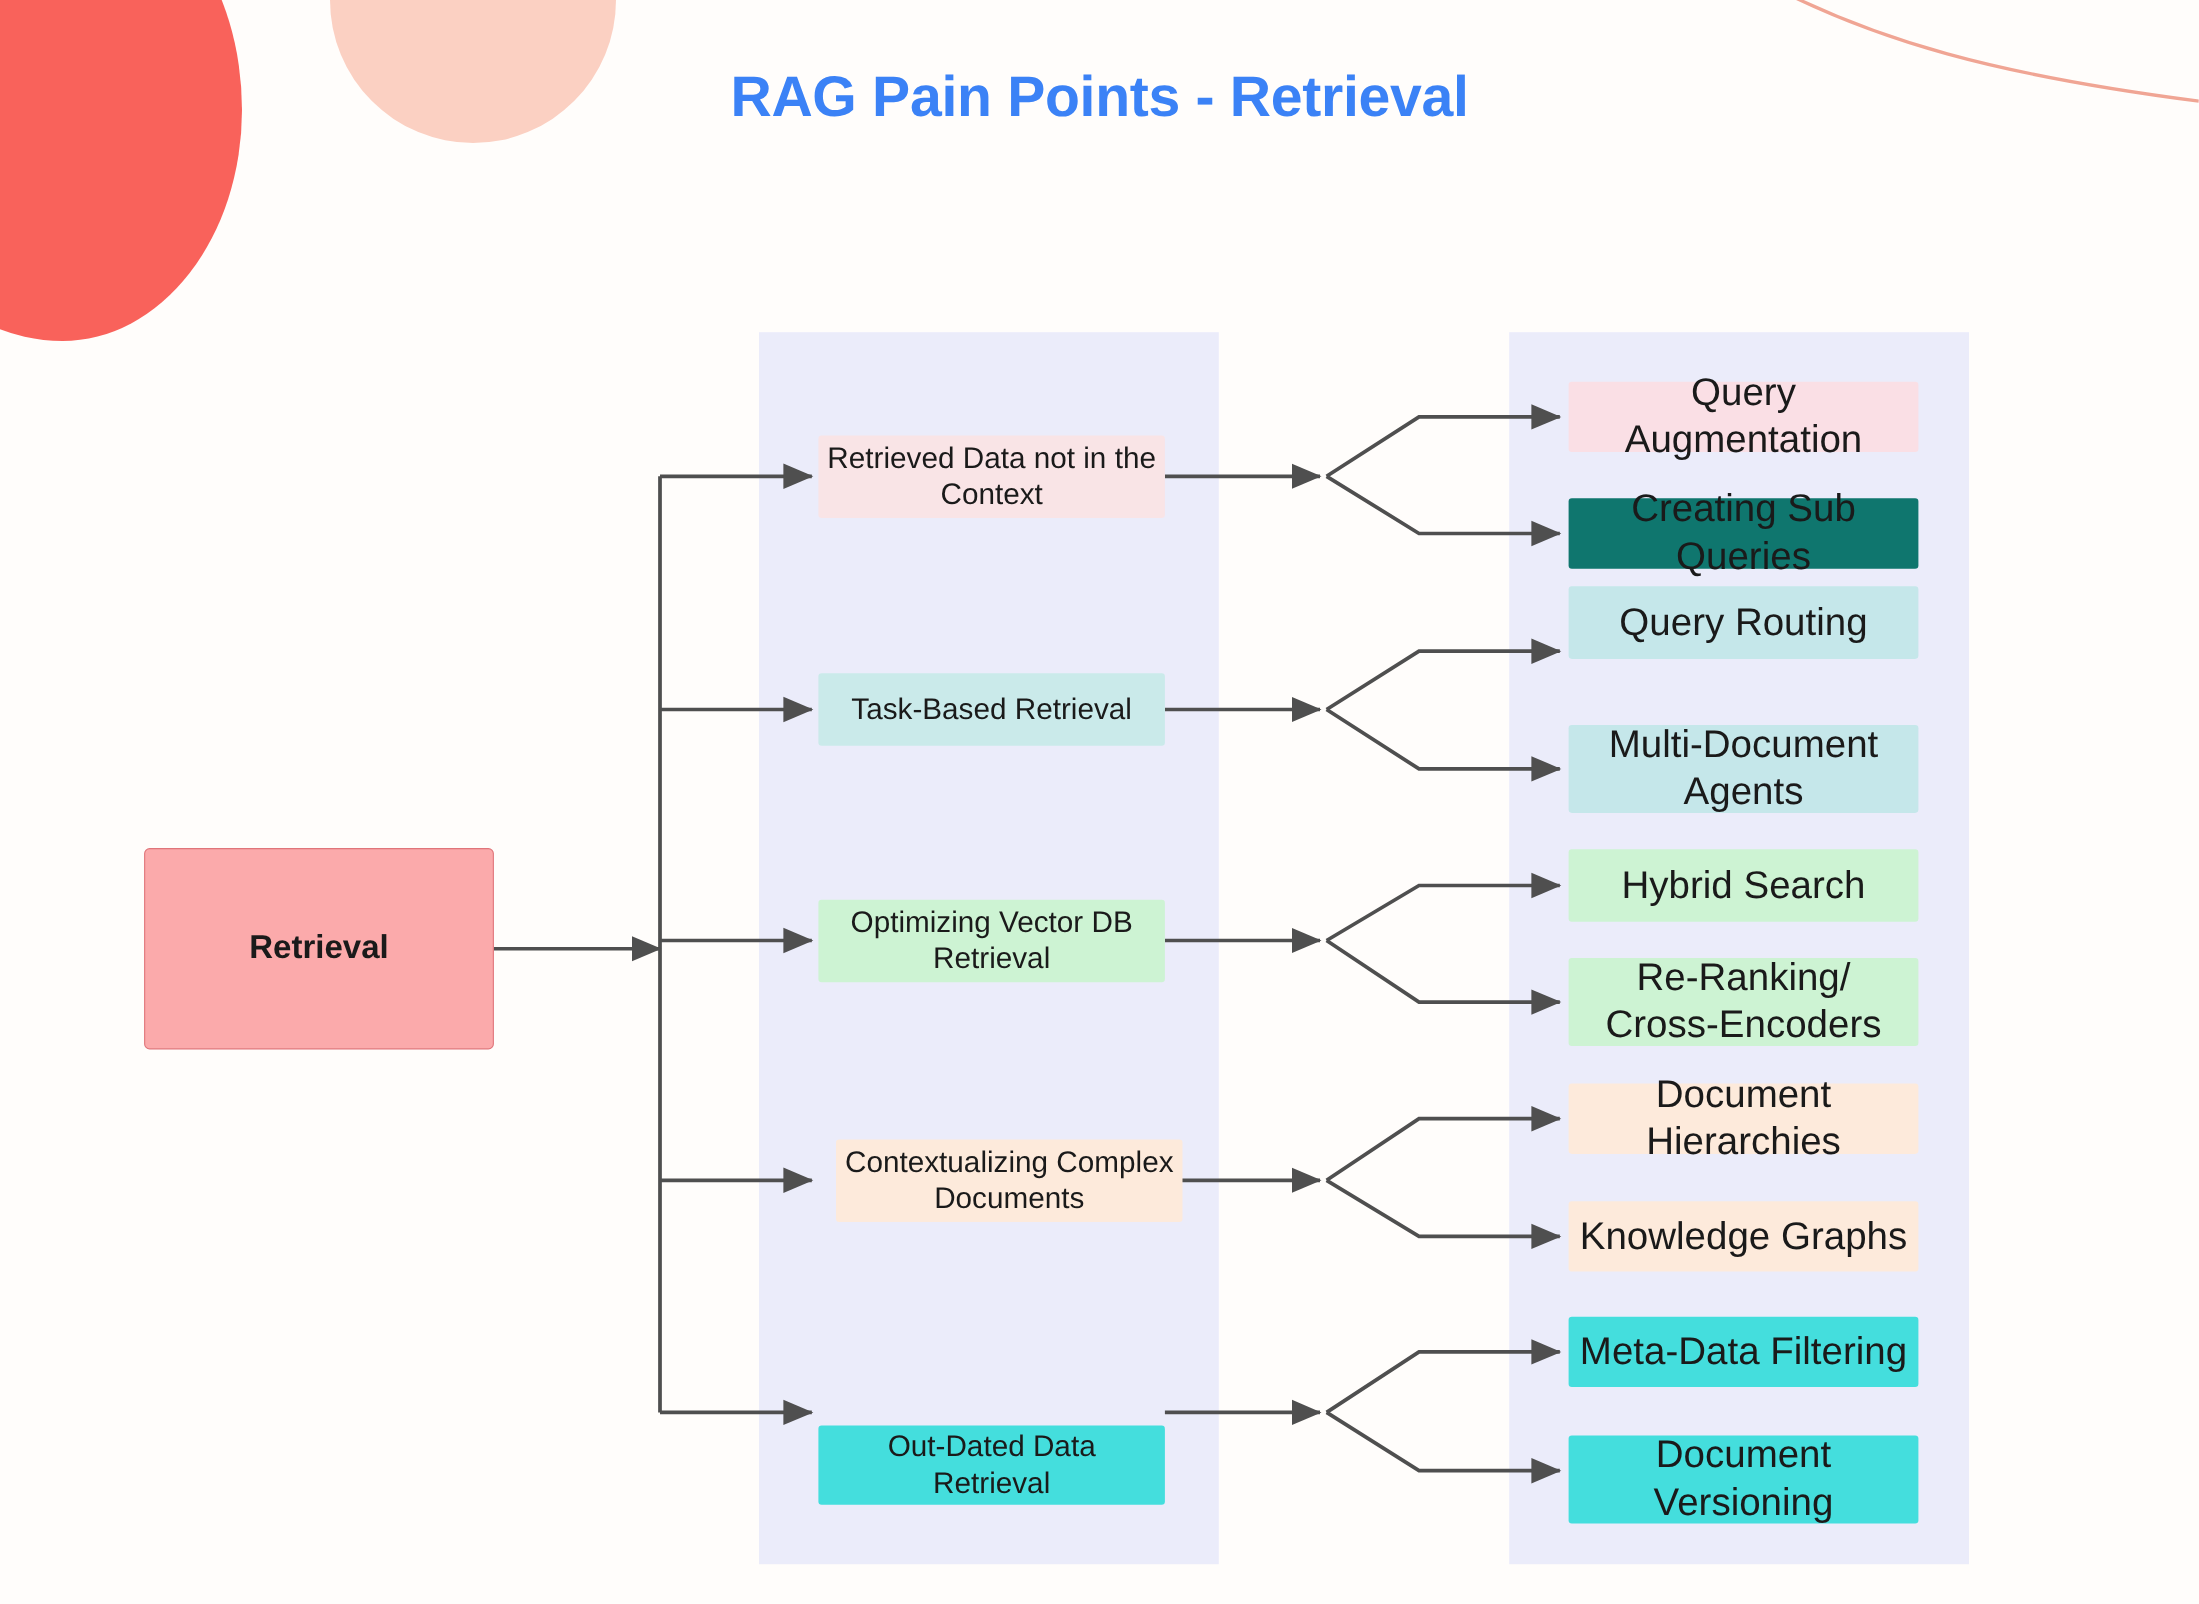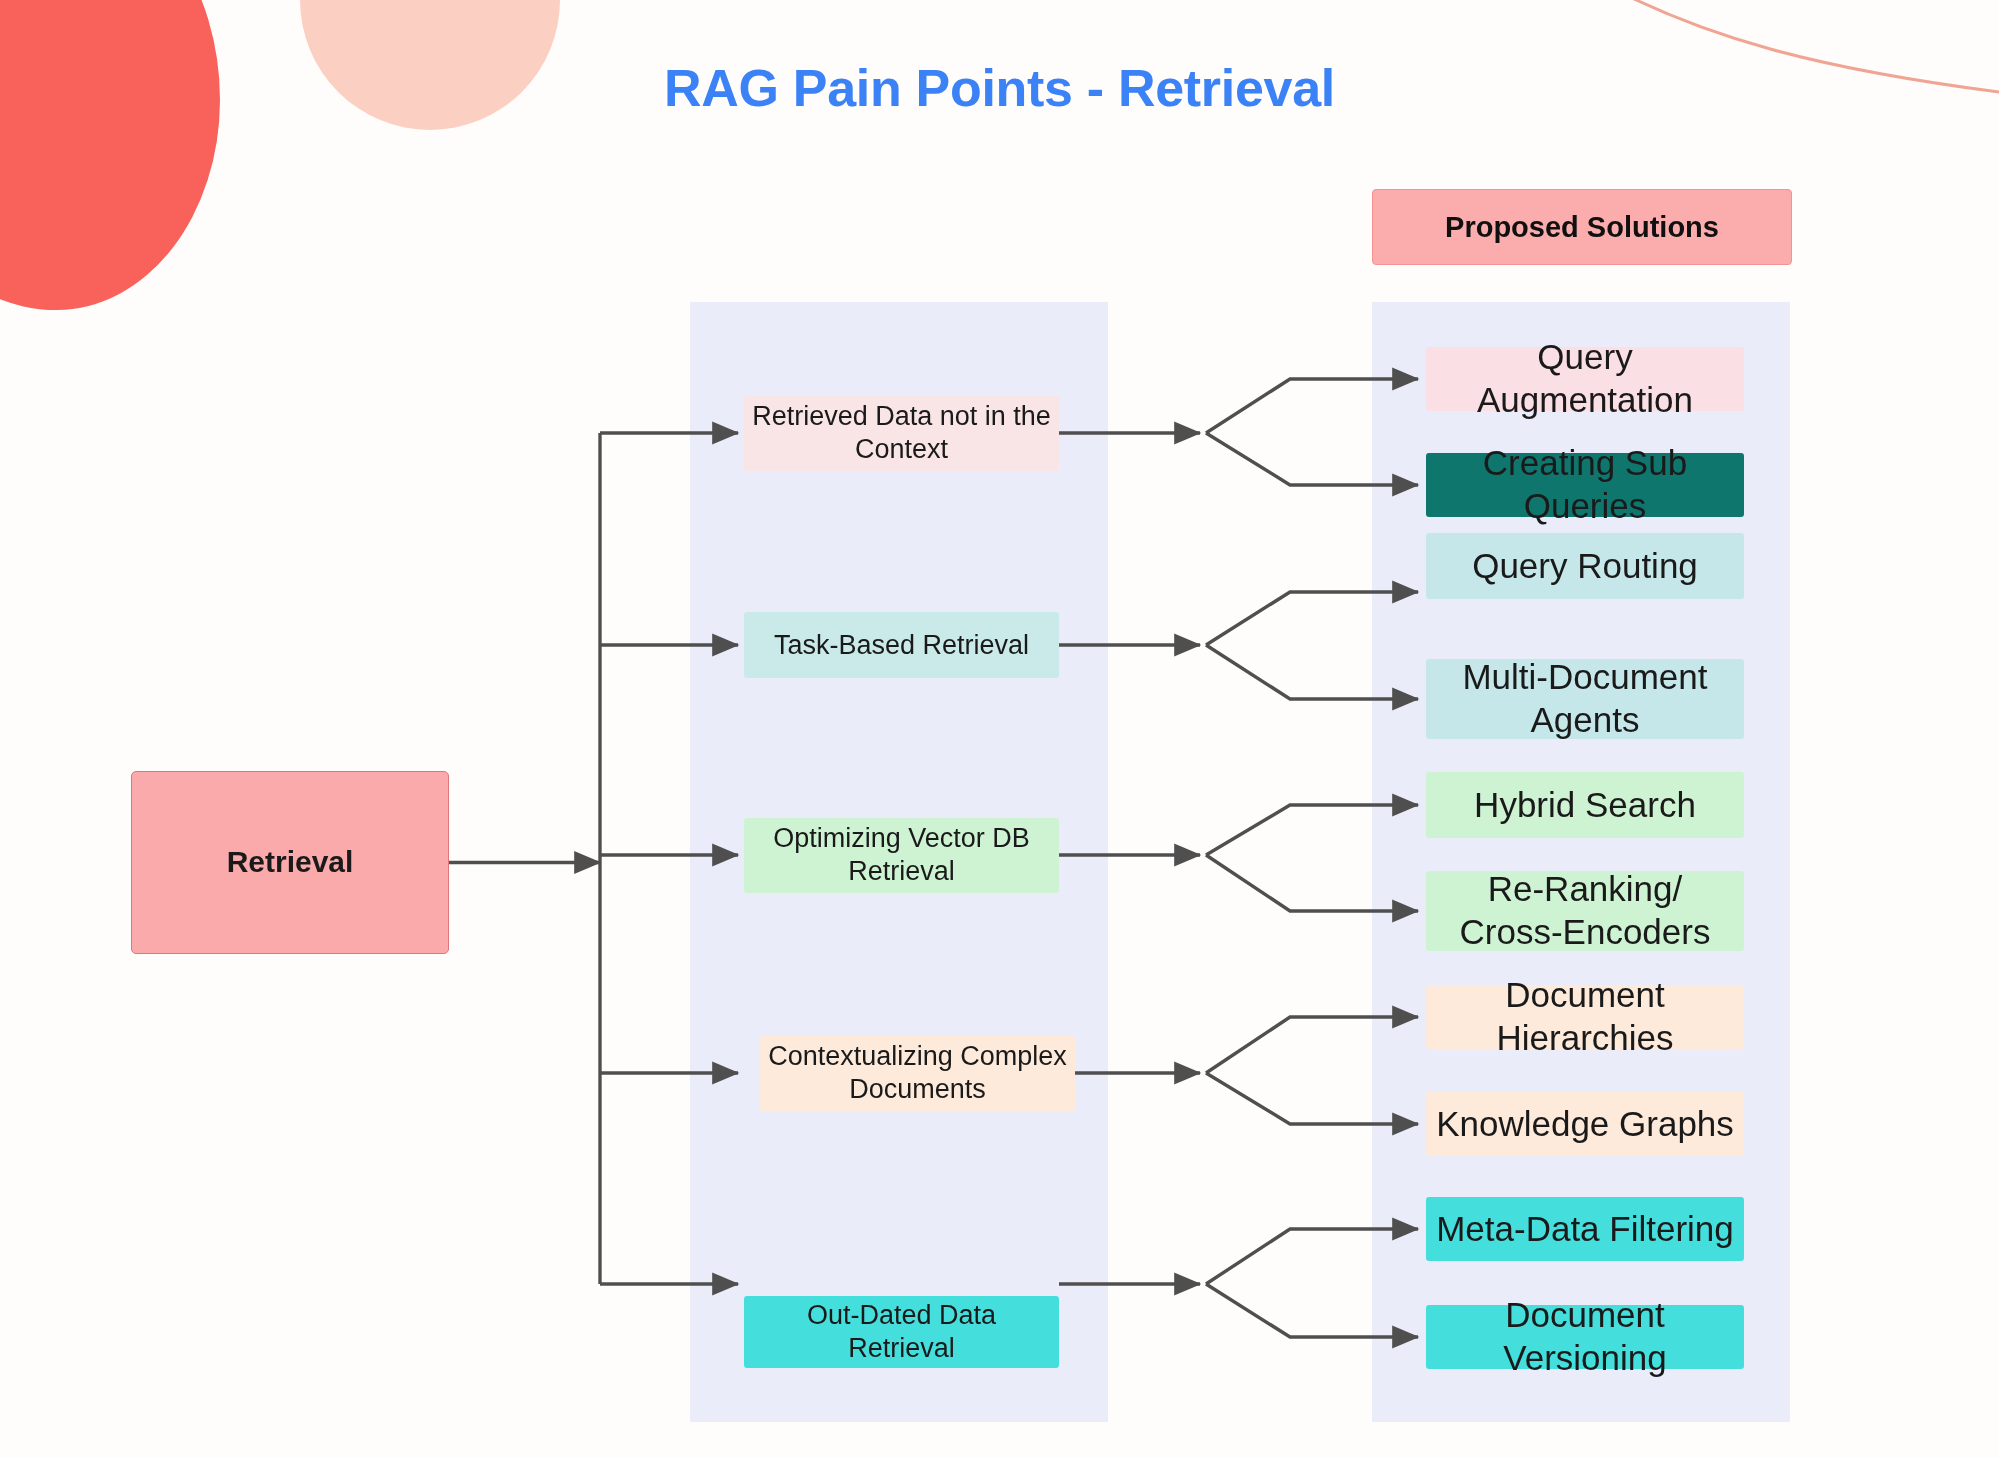--- a/index.html
+++ b/index.html
@@ -174,21 +174,20 @@
       <path d="M 0 -30 C 120 40, 250 70, 420 92" fill="none" stroke="#f0a594" stroke-width="3"></path>
     </svg>
   </div>
 
   <div class="page-title">RAG Pain Points - Retrieval</div>
 
 
   <div class="col-panel" id="panel-challenges"></div>
   <div class="col-panel" id="panel-solutions"></div>
 
-  <div class="col-header" id="header-solutions">Proposed Solutions</div>
 
   <svg id="wires">
     <defs>
       <marker id="arrow" markerWidth="9" markerHeight="9" refX="7.6" refY="4" orient="auto" markerUnits="strokeWidth">
         <path d="M 0 0.6 L 8 4 L 0 7.4 z" fill="#4f4f4f"></path>
       </marker>
     </defs>
     <g id="wire-group" stroke="#4f4f4f" stroke-width="3.4" fill="none">
         <path d="M 449 862.5 L 600 862.5" marker-end="url(#arrow)"></path>
         <path d="M 600 433 L 600 1284"></path>
@@ -224,16 +223,16 @@
       <div class="node node-solution" style="left: 1426px; top: 533px; width: 318px; height: 66px; background: rgb(197, 231, 234);">Query Routing</div>
       <div class="node node-solution" style="left: 1426px; top: 659px; width: 318px; height: 80px; background: rgb(197, 231, 234);">Multi-Document Agents</div>
       <div class="node node-challenge" style="left: 744px; top: 817.5px; width: 315px; height: 75px; background: rgb(205, 243, 211);">Optimizing Vector DB Retrieval</div>
       <div class="node node-solution" style="left: 1426px; top: 772px; width: 318px; height: 66px; background: rgb(205, 243, 211);">Hybrid Search</div>
       <div class="node node-solution" style="left: 1426px; top: 871px; width: 318px; height: 80px; background: rgb(205, 243, 211);">Re-Ranking/ Cross-Encoders</div>
       <div class="node node-challenge" style="left: 744px; top: 1035.5px; width: 315px; height: 75px; background: rgb(253, 234, 219); margin-left: 16px;">Contextualizing Complex Documents</div>
       <div class="node node-solution" style="left: 1426px; top: 985px; width: 318px; height: 64px; background: rgb(253, 234, 219);">Document Hierarchies</div>
       <div class="node node-solution" style="left: 1426px; top: 1092px; width: 318px; height: 64px; background: rgb(253, 234, 219);">Knowledge Graphs</div>
       <div class="node node-challenge" style="left: 744px; top: 1248px; width: 315px; height: 72px; background: rgb(68, 222, 221); margin-top: 48px;">Out-Dated Data Retrieval</div>
       <div class="node node-solution" style="left: 1426px; top: 1197px; width: 318px; height: 64px; background: rgb(68, 222, 221);">Meta-Data Filtering</div>
-      <div class="node node-solution" style="left: 1426px; top: 1305px; width: 318px; height: 64px; background: rgb(68, 222, 221);">Document Versioning</div>
+      <div class="node node-solution" style="left: 1426px; top: 1305px; width: 318px; height: 80px; background: rgb(68, 222, 221);">Document Versioning</div>
     </div>
 
 </div>
 
 </body></html>

